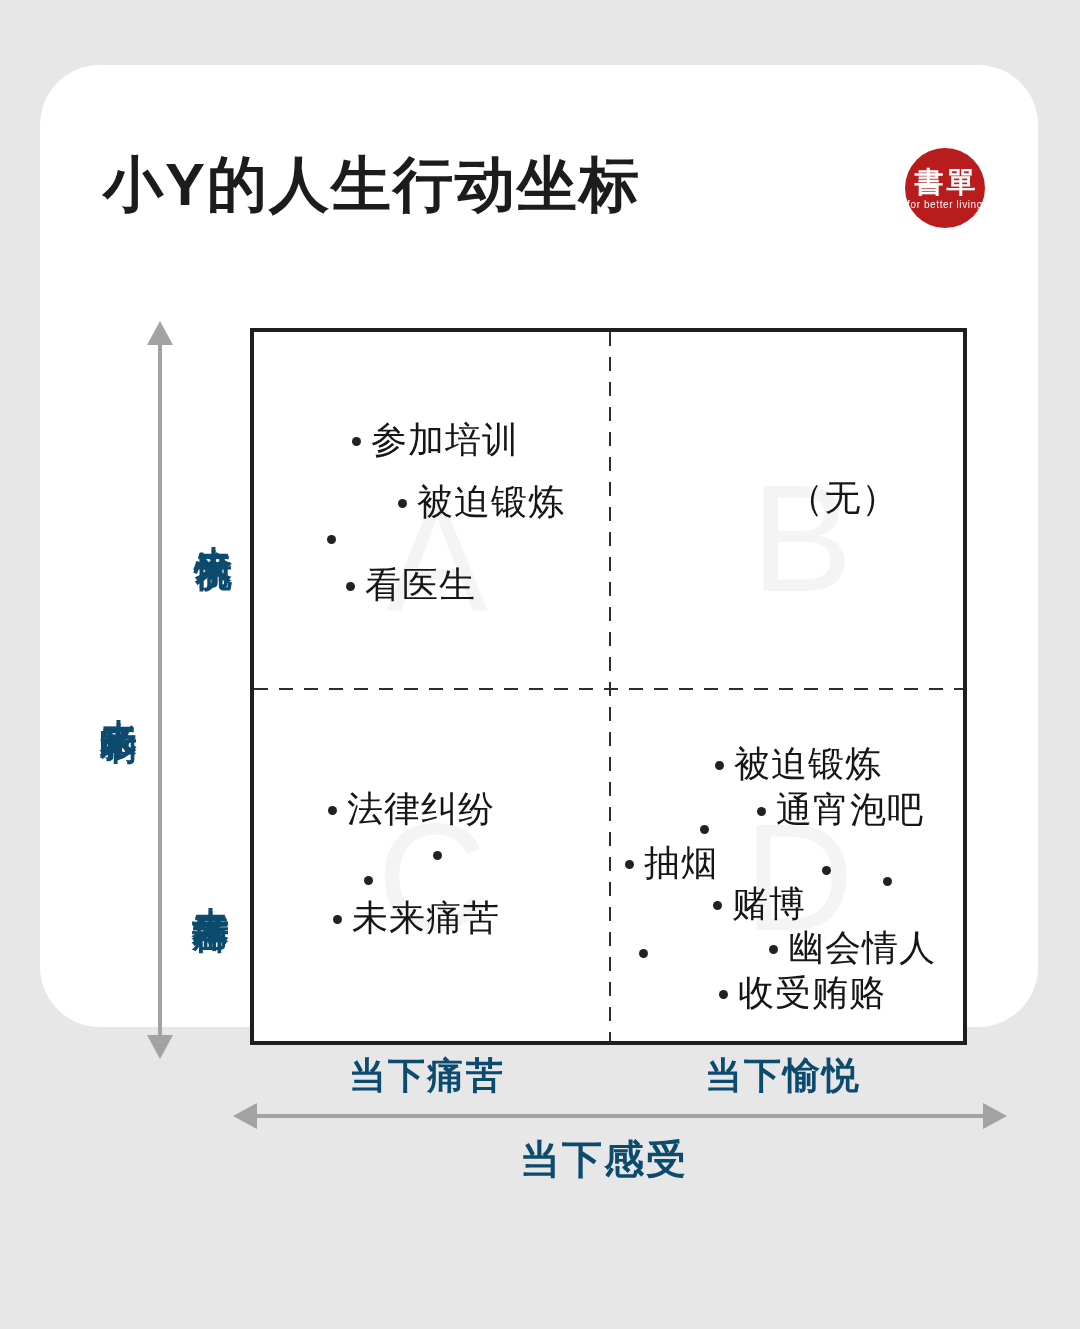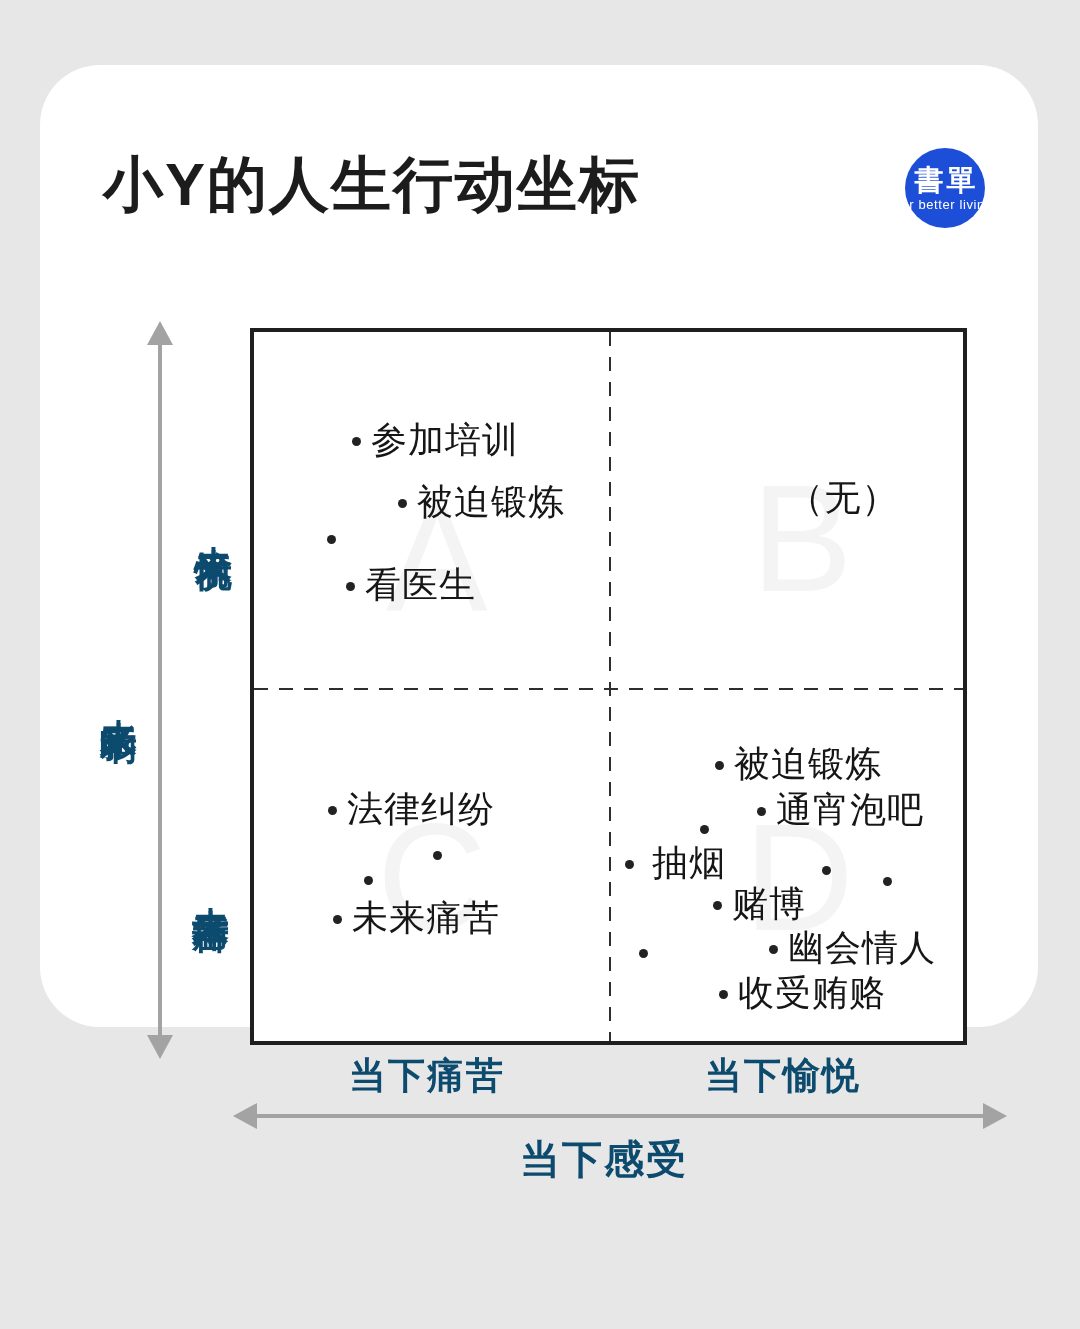--- a/index.html
+++ b/index.html
@@ -28,36 +28,36 @@
     letter-spacing:2px;
     color:#1c1c1c;
     white-space:nowrap;
   }
   
   .logo{
     position:absolute;
     left:865px;top:83px;
     width:80px;height:80px;
     border-radius:50%;
-    background:#1d4ed8;
+    background:#b91c1c;
     display:flex;flex-direction:column;
     align-items:center;justify-content:center;
   }
   .logo-cn{
     font-family:"Liberation Serif","DejaVu Serif",serif;
     color:#ffffff;
     font-size:29px;
     font-weight:600;
     letter-spacing:3px;
     line-height:30px;
     margin-left:3px;
   }
   .logo-en{
     color:#ffffff;
-    font-size:13px;
+    font-size:10px;
     letter-spacing:0.6px;
     margin-top:2px;
     white-space:nowrap;
   }
   
   .plot{
     position:absolute;
     left:210px;top:263px;
     width:717px;height:717px;
     box-sizing:border-box;
@@ -213,21 +213,21 @@
           <span class="dot" style="left: 178.5px; top: 518.5px;"></span>
           <span class="dot" style="left: 109.5px; top: 543.5px;"></span>
           <span class="dot" style="left: 78.5px; top: 582.5px;"></span>
           <span class="pt-label" style="left: 98px; top: 587px;">未来痛苦</span>
           <span class="dot" style="left: 460.5px; top: 428.5px;"></span>
           <span class="pt-label" style="left: 480px; top: 433px;">被迫锻炼</span>
           <span class="dot" style="left: 502.5px; top: 474.5px;"></span>
           <span class="pt-label" style="left: 522px; top: 479px;">通宵泡吧</span>
           <span class="dot" style="left: 445.5px; top: 492.5px;"></span>
           <span class="dot" style="left: 370.5px; top: 527.5px;"></span>
-          <span class="pt-label" style="left: 390px; top: 532px; margin-left: 8px;">抽烟</span>
+          <span class="pt-label" style="left: 390px; top: 532px;">抽烟</span>
           <span class="dot" style="left: 567.5px; top: 533.5px;"></span>
           <span class="dot" style="left: 628.5px; top: 544.5px;"></span>
           <span class="dot" style="left: 458.5px; top: 568.5px;"></span>
           <span class="pt-label" style="left: 478px; top: 573px;">赌博</span>
           <span class="dot" style="left: 384.5px; top: 616.5px;"></span>
           <span class="dot" style="left: 514.5px; top: 612.5px;"></span>
           <span class="pt-label" style="left: 534px; top: 617px;">幽会情人</span>
           <span class="dot" style="left: 464.5px; top: 657.5px;"></span>
           <span class="pt-label" style="left: 484px; top: 662px;">收受贿赂</span>
         </div>

